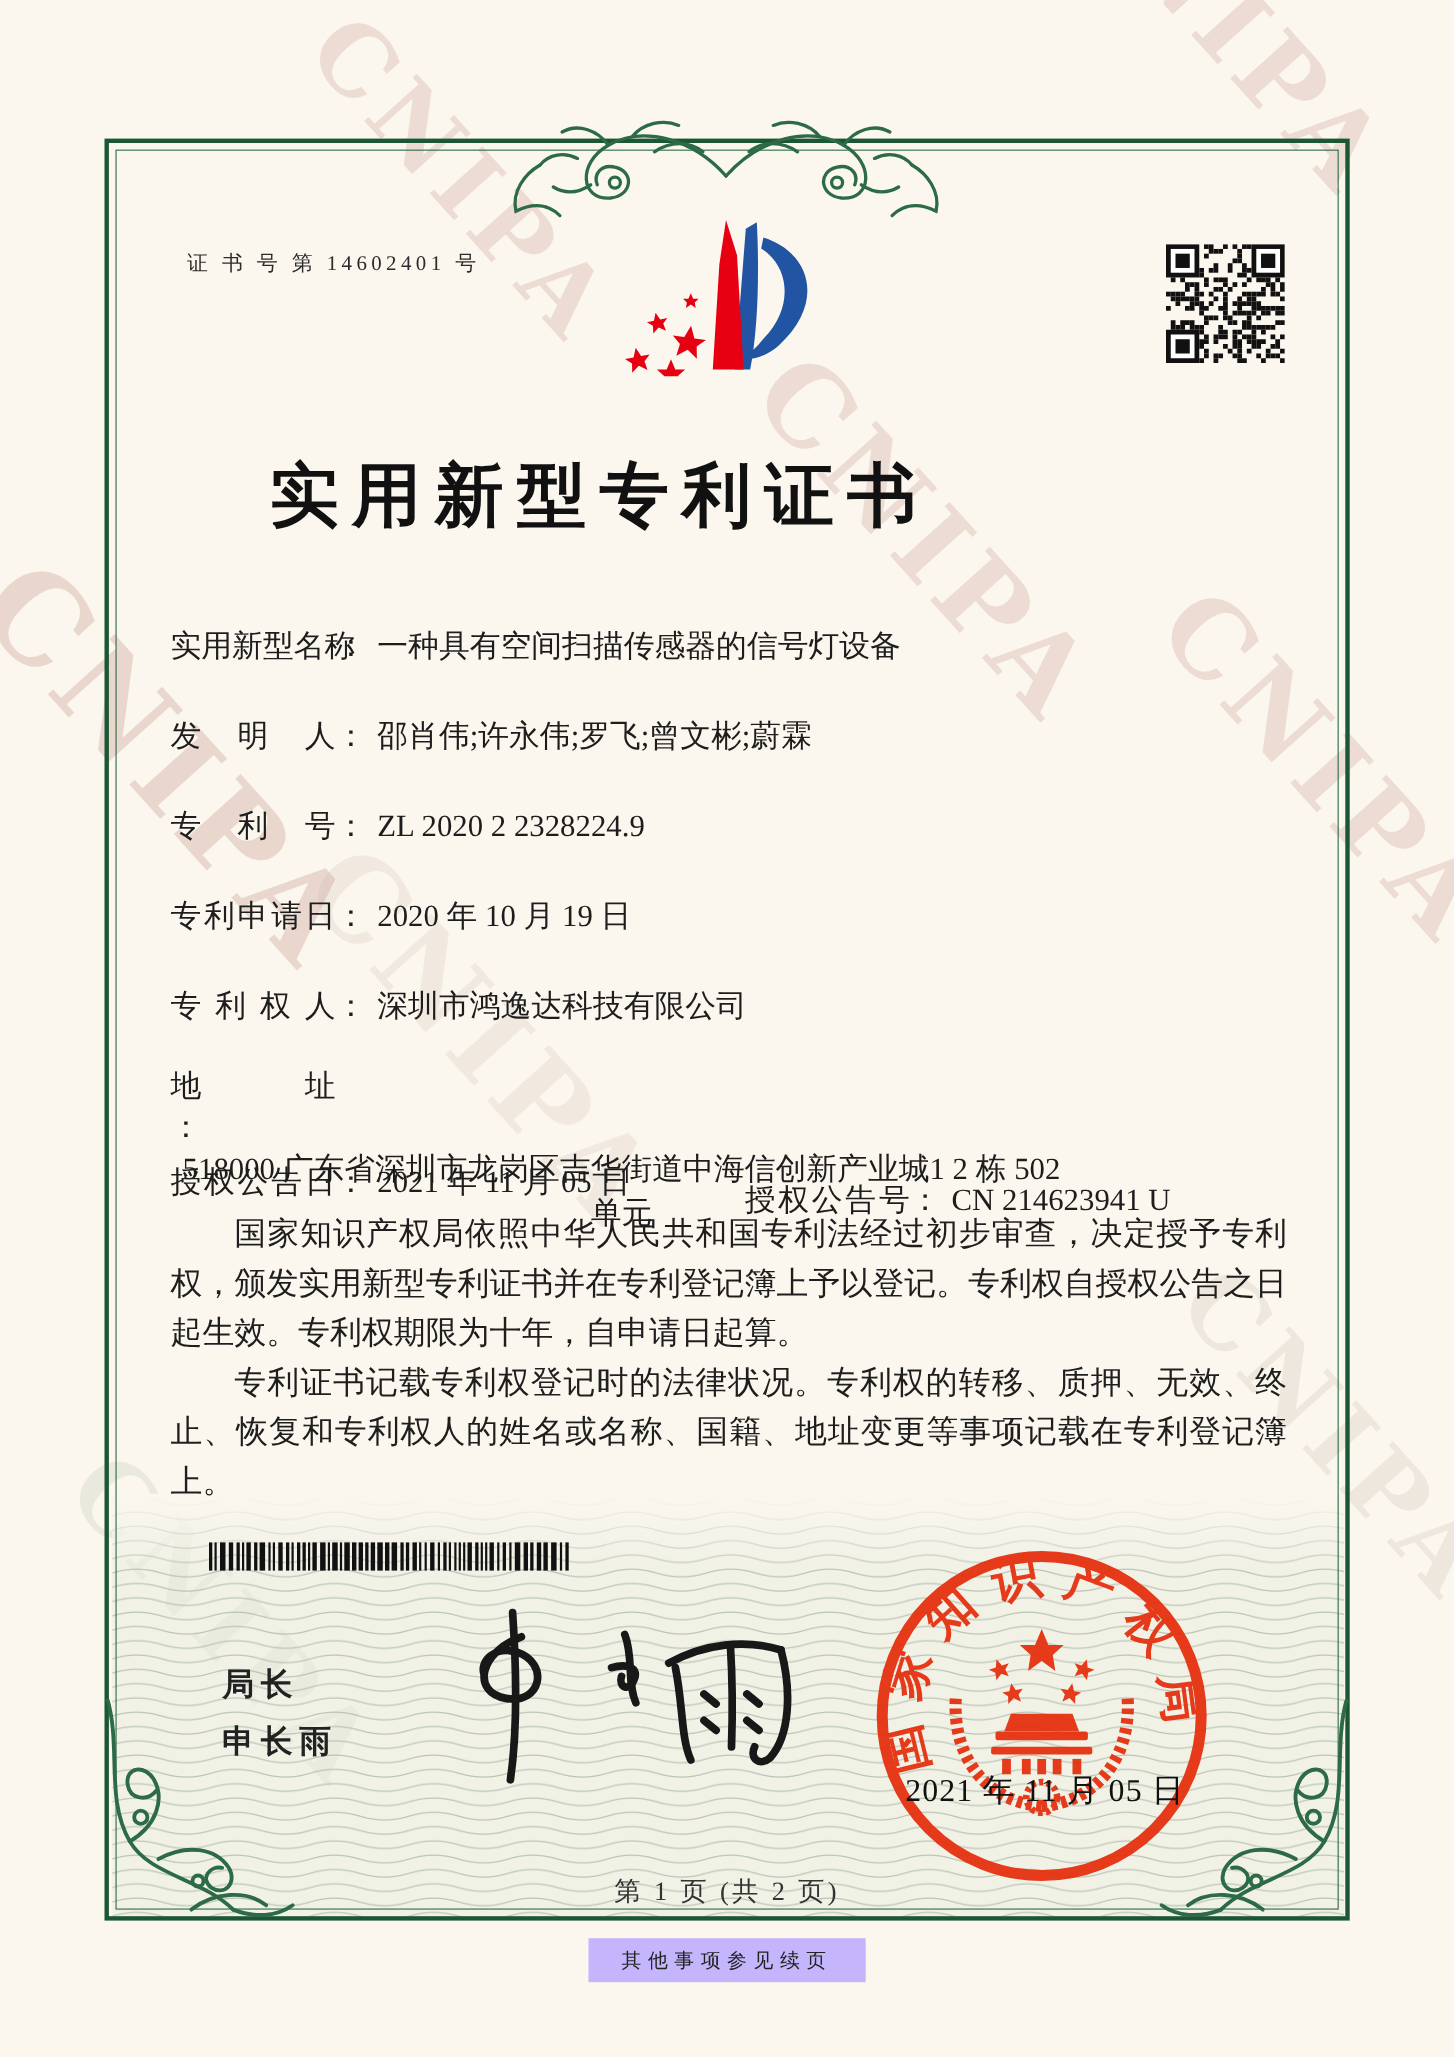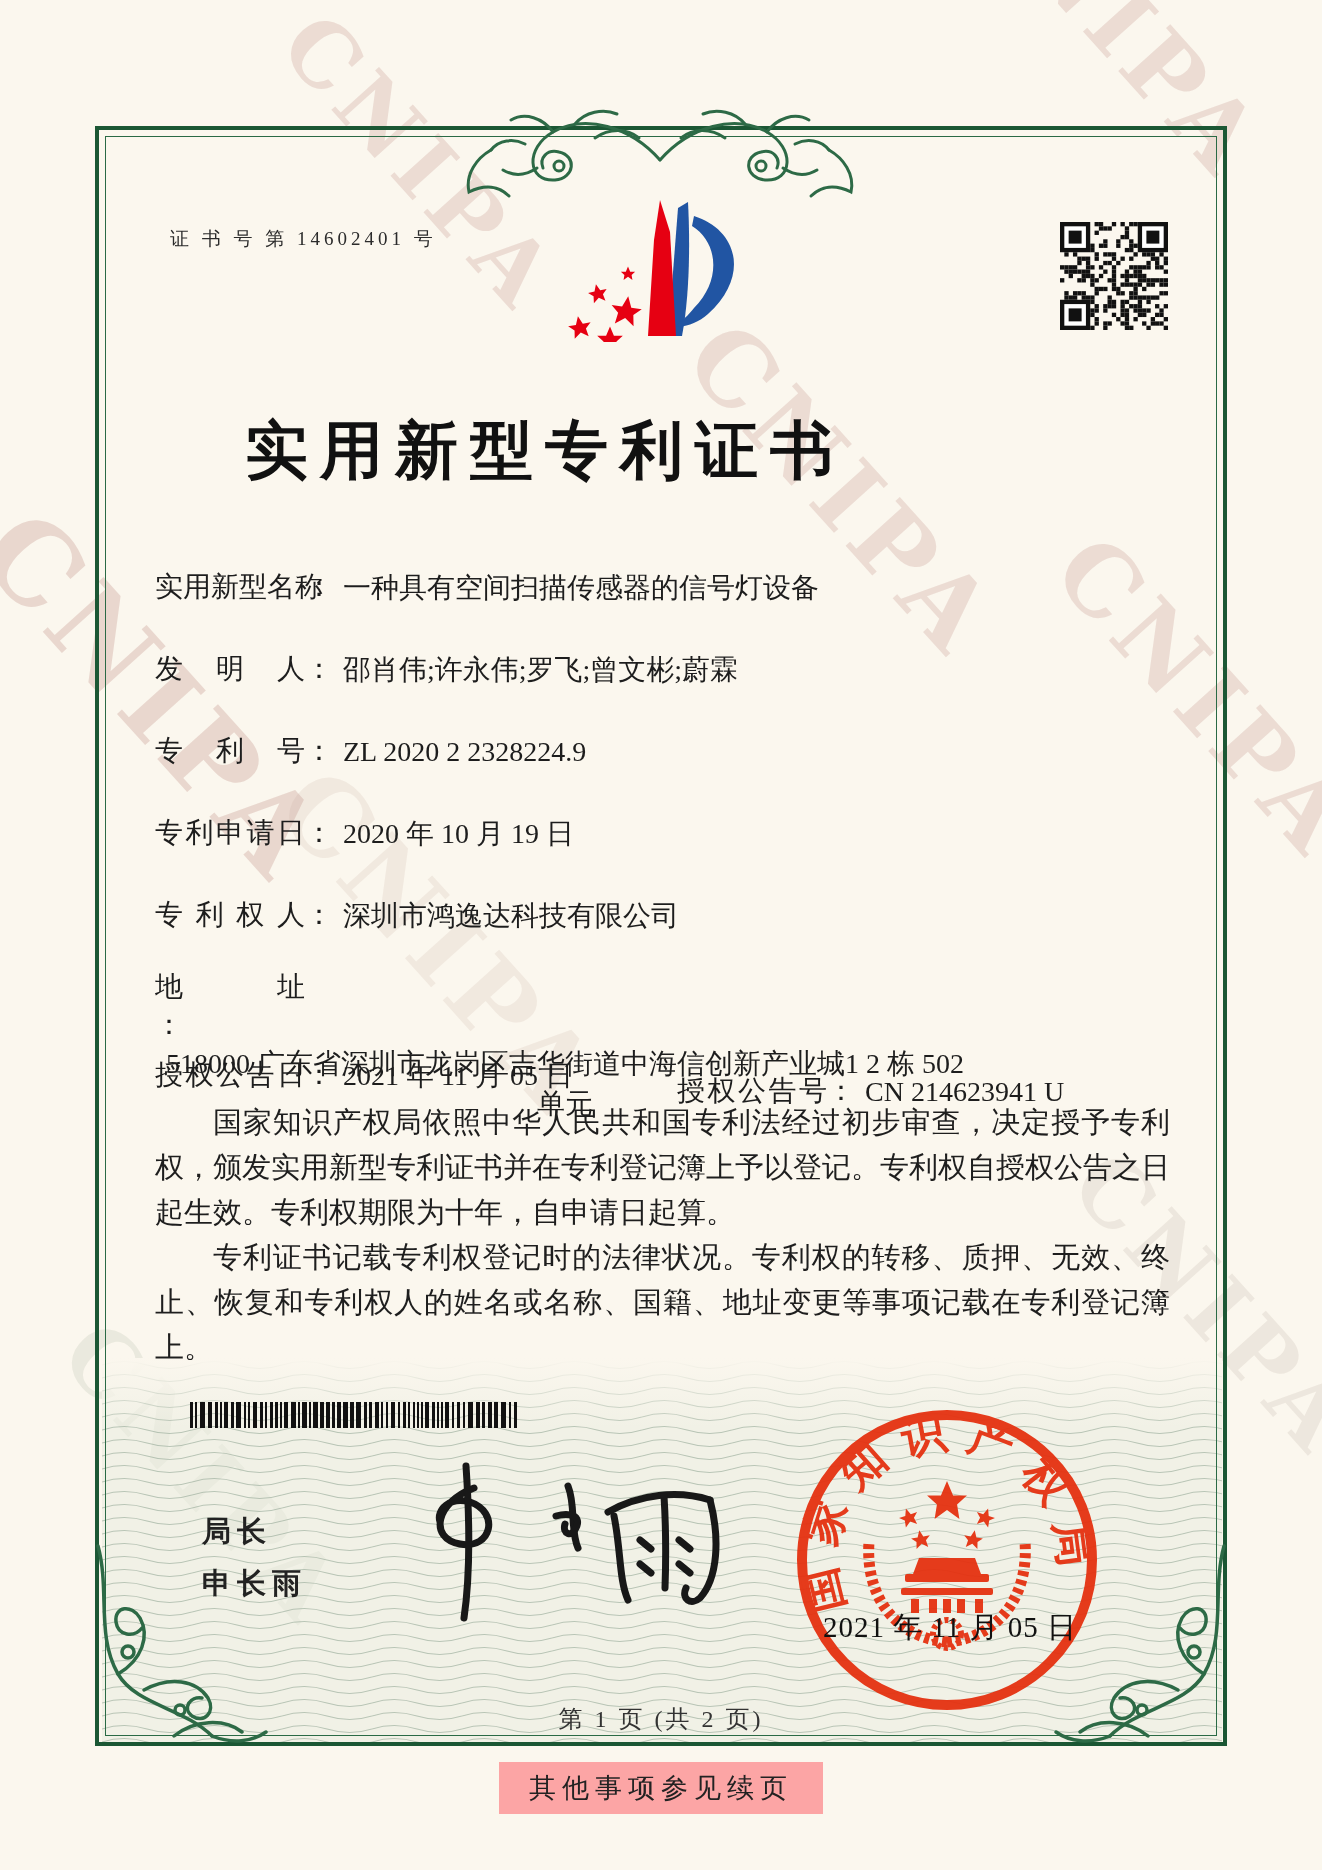--- a/index.html
+++ b/index.html
@@ -76,22 +76,22 @@
     text-align:center;font-size:29px;color:#111;z-index:6;letter-spacing:1px;
   }
   .page-footer{
     position:absolute;left:0;top:1703px;width:1322px;text-align:center;
     font-size:24px;color:#333;letter-spacing:3px;
   }
   .continuation{
     position:absolute;left:0;top:1762px;width:1322px;text-align:center;
   }
   .continuation span{
-    display:inline-block;background:#fca5a5;padding:8px 30px;
-    font-size:27px;color:#222;letter-spacing:6px;
+    display:inline-block;background:#c4b5fd;padding:8px 30px;
+    font-size:18px;color:#222;letter-spacing:6px;
   }
   .qr{position:absolute;left:1060px;top:222px;width:108px;height:108px;}
   .logo{position:absolute;left:512px;top:190px;width:240px;height:152px;}
   .barcode{position:absolute;left:190px;top:1402px;width:336px;height:26px;}
   .signature{position:absolute;left:378px;top:1458px;width:370px;height:180px;z-index:5;}
   .seal{position:absolute;left:793px;top:1406px;width:308px;height:308px;z-index:4;opacity:.94;}
 </style>
 </head>
 <body>
 

